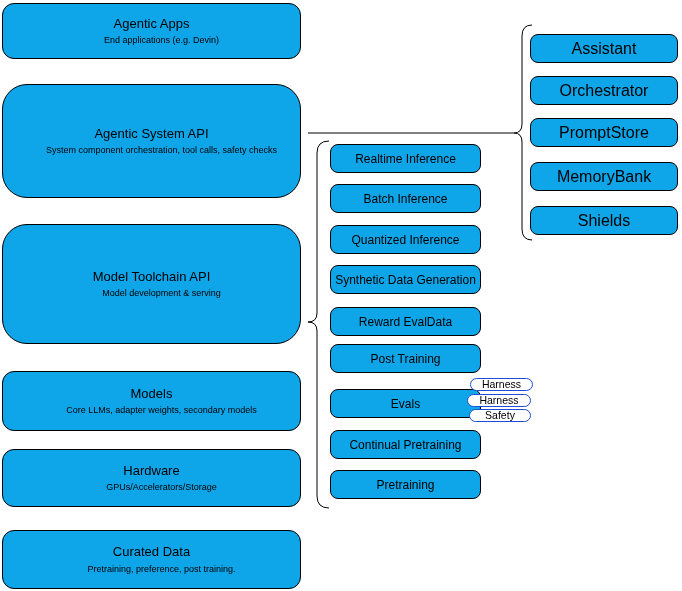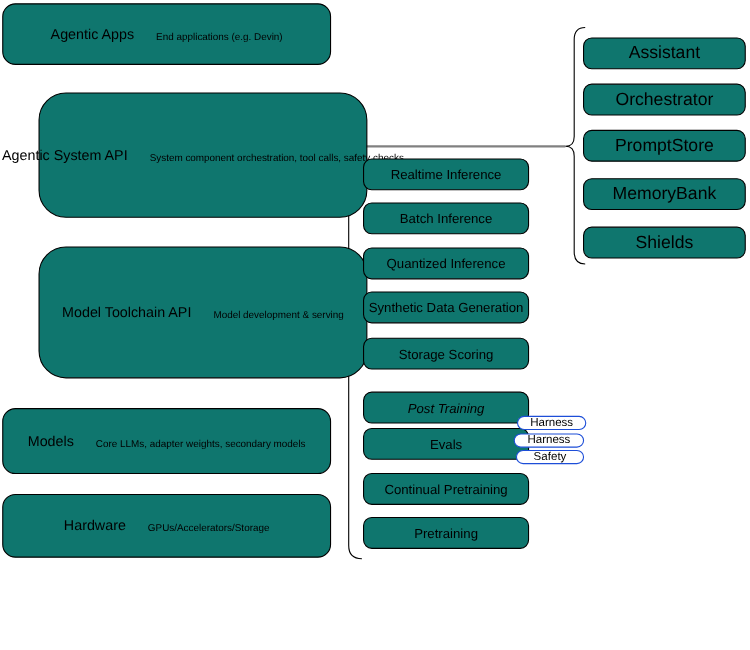--- a/index.html
+++ b/index.html
@@ -8,30 +8,31 @@
     width: 682px;
     height: 591px;
     background: #ffffff;
     font-family: "Liberation Sans", "DejaVu Sans", sans-serif;
     color: #000000;
     overflow: hidden;
   }
   #wires { position: absolute; left: 0; top: 0; width: 682px; height: 591px; }
   .box {
     position: absolute;
-    background: #0f766e;
+    background: #0ea5e9;
     border: 1px solid #000000;
     box-sizing: border-box;
     display: flex;
+    flex-direction: column;
     align-items: center;
     justify-content: center;
     text-align: center;
   }
   .lbox { left: 2px; width: 299px; border-radius: 12px; }
-  .lbox.big { border-radius: 25px; margin-left: 33px; }
+  .lbox.big { border-radius: 25px; }
   .lbox-title { font-size: 13px; line-height: 1.2; white-space: nowrap; }
   .lbox-sub { font-size: 9px; line-height: 1.2; margin-top: 4px; white-space: nowrap; padding-left: 20px; }
   .mbox {
     left: 330px; width: 151px; height: 29px;
     border-radius: 8px; font-size: 12px; white-space: nowrap; z-index: 2;
   }
   .rbox {
     left: 530px; width: 148px; height: 29px;
     border-radius: 8px; font-size: 16px; white-space: nowrap;
   }
@@ -79,37 +80,41 @@
   <div class="box lbox" style="top:371px;height:60px;">
     <div class="lbox-title">Models</div>
     <div class="lbox-sub">Core LLMs, adapter weights, secondary models</div>
   </div>
 
   <div class="box lbox" style="top:449px;height:58px;">
     <div class="lbox-title">Hardware</div>
     <div class="lbox-sub">GPUs/Accelerators/Storage</div>
   </div>
 
+  <div class="box lbox" style="top:530px;height:59px;">
+    <div class="lbox-title">Curated Data</div>
+    <div class="lbox-sub">Pretraining, preference, post training.</div>
+  </div>
 
   <div class="box mbox" style="top:184px;">
     <span>Batch Inference</span>
   </div>
   <div class="box mbox" style="top:144px;">
     <span>Realtime Inference</span>
   </div>
   <div class="box mbox" style="top:225px;">
     <span>Quantized Inference</span>
   </div>
   <div class="box mbox" style="top:265px;">
     <span>Synthetic Data Generation</span>
   </div>
   <div class="box mbox" style="top:307px;">
-    <span>Storage Scoring</span>
+    <span>Reward EvalData</span>
   </div>
-  <div class="box mbox" style="top:356px;font-style:italic;">
+  <div class="box mbox" style="top:344px;">
     <span>Post Training</span>
   </div>
   <div class="box mbox" style="top:389px;">
     <span>Evals</span>
   </div>
   <div class="box mbox" style="top:470px;">
     <span>Pretraining</span>
   </div>
   <div class="box mbox" style="top:430px;">
     <span>Continual Pretraining</span>

